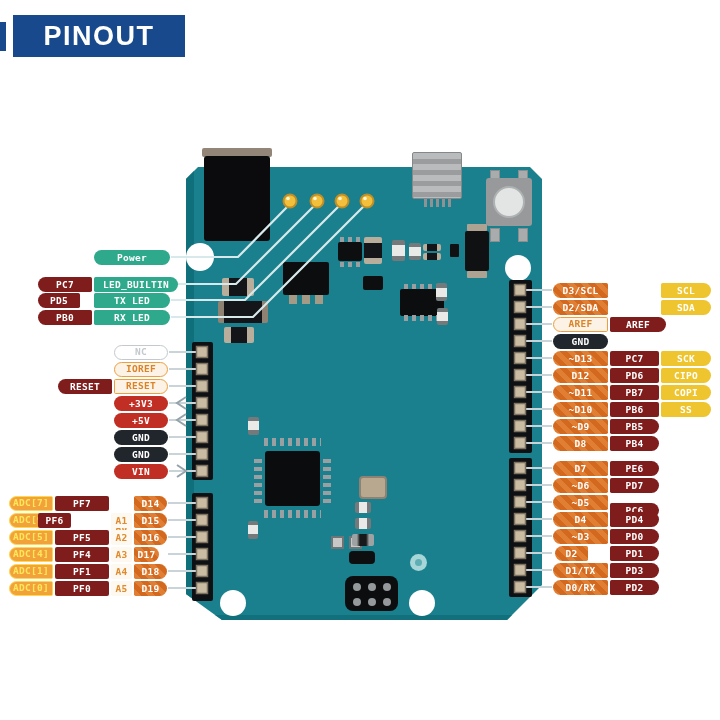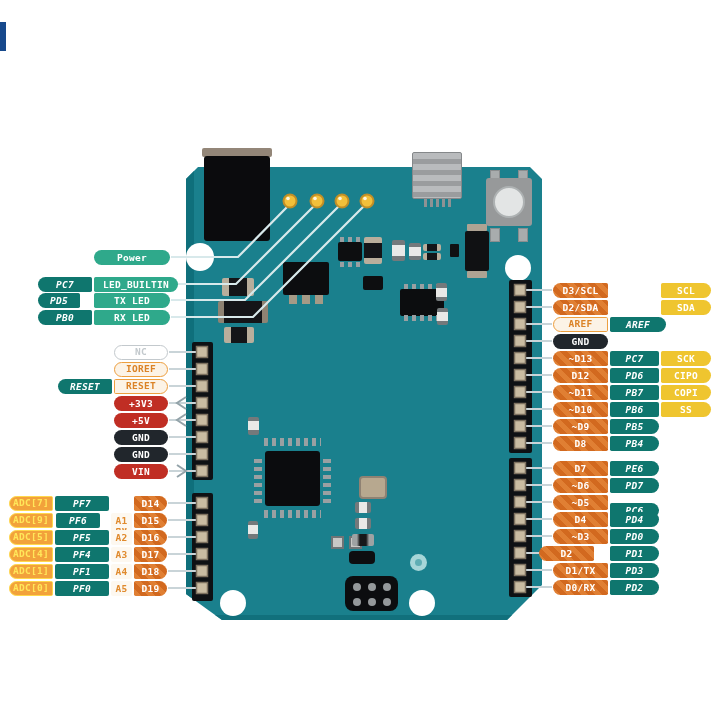--- a/index.html
+++ b/index.html
@@ -24,21 +24,21 @@
   .smdgh{background:linear-gradient(90deg,#74797B 0 25%,#E9E9E7 25% 75%,#74797B 75%);border-radius:2px;}
   .diode{background:linear-gradient(90deg,#9EA2A3 0 22%,#17181A 36% 64%,#9EA2A3 78%);border-radius:2px;}
   .hole{position:absolute;background:#fff;border-radius:50%;}
   .hdr{position:absolute;background:#0E1114;border-radius:2px;}
   .icspdot{position:absolute;width:8px;height:8px;border-radius:50%;background:#95999B;}
   
   .pill{position:absolute;height:15px;font-weight:bold;font-size:9.5px;color:#fff;
         text-align:center;line-height:15.5px;letter-spacing:.3px;box-sizing:border-box;
         white-space:nowrap;overflow:hidden;}
   .c-teal{background:#2FA98B;}
-  .c-orange{background:#0f766e;font-style:italic;}
+  .c-orange{background:#7f1d1d;}
   .c-red{background:#C02E24;}
   .c-black{background:#21262C;}
   .c-yellow{background:#EFC52F;}
   .c-hatch{background:repeating-linear-gradient(45deg,#E07F33 0 5px,#D2691F 5px 10px);}
   .c-adc{background:#F2A23B;border:1.6px solid #FFD84A;color:#FFE75A;line-height:12px;}
   .c-white{background:#FDF8F0;color:#E08A2D;}
   .c-outline-orange{background:#FCF3E6;border:1.8px solid #ED9F3F;color:#DB8327;line-height:12px;}
   .c-outline-gray{background:#FFFFFF;border:1.8px solid #C3C9CD;color:#C3C9CD;line-height:12px;}
   
   #wires{position:absolute;left:0;top:0;}
@@ -48,20 +48,23 @@
   .arrow{stroke:#93A3A9;stroke-width:2;fill:none;}
   .led{fill:#F2C03A;stroke:#C08E27;stroke-width:2;}
   .ledhl{fill:#fff;opacity:.85;}
 </style>
 </head>
 <body>
 
 <div id="stage">
 
   <div class="edgefrag"></div>
+  <div class="titlebox">
+    <span>PINOUT</span>
+  </div>
 
   <div id="board"></div>
 
   <div>
 
     <div class="cmp" style="left:202px;top:148px;width:70px;height:9px;background:#938678;border-radius:2px;"></div>
     <div class="cmp" style="left:204px;top:156px;width:66px;height:85px;background:#0B0B0D;border-radius:3px;"></div>
 
     <div class="cmp" style="left:412px;top:152px;width:50px;height:47px;background:repeating-linear-gradient(180deg,#B9BBBD 0 6px,#9A9C9E 6px 11px);border:1px solid #85888A;border-radius:2px;"></div>
     <div class="cmp" style="left:424px;top:199px;width:27px;height:8px;background:repeating-linear-gradient(90deg,#8E9294 0 3px,rgba(0,0,0,0) 3px 6px);"></div>
@@ -236,31 +239,31 @@
       <div class="pill c-red" style="left: 114px; top: 395.5px; width: 54px; border-radius: 9px;">+3V3</div>
       <div class="pill c-red" style="left: 114px; top: 412.5px; width: 54px; border-radius: 9px;">+5V</div>
       <div class="pill c-black" style="left: 114px; top: 429.5px; width: 54px; border-radius: 9px;">GND</div>
       <div class="pill c-black" style="left: 114px; top: 446.5px; width: 54px; border-radius: 9px;">GND</div>
       <div class="pill c-red" style="left: 114px; top: 463.5px; width: 54px; border-radius: 9px;">VIN</div>
       <div class="pill c-adc" style="left: 9px; top: 495.5px; width: 44px; border-radius: 9px 2px 2px 9px;">ADC[7]</div>
       <div class="pill c-orange" style="left: 55px; top: 495.5px; width: 54px; border-radius: 2px;">PF7</div>
       <div class="pill c-white" style="left: 111px; top: 495.5px; width: 21px; border-radius: 2px; margin-top: 24px;">A0</div>
       <div class="pill c-hatch" style="left: 134px; top: 495.5px; width: 33px; border-radius: 2px 9px 9px 2px;">D14</div>
       <div class="pill c-adc" style="left: 9px; top: 512.5px; width: 44px; border-radius: 9px 2px 2px 9px;">ADC[9]</div>
-      <div class="pill c-orange" style="left: 56px; top: 512.5px; width: 44px; border-radius: 2px;">PF6</div>
+      <div class="pill c-orange" style="left: 38px; top: 512.5px; width: 33px; border-radius: 2px;">PF6</div>
       <div class="pill c-white" style="left: 111px; top: 512.5px; width: 21px; border-radius: 2px;">A1</div>
       <div class="pill c-hatch" style="left: 134px; top: 512.5px; width: 33px; border-radius: 2px 9px 9px 2px;">D15</div>
       <div class="pill c-adc" style="left: 9px; top: 529.5px; width: 44px; border-radius: 9px 2px 2px 9px;">ADC[5]</div>
       <div class="pill c-orange" style="left: 55px; top: 529.5px; width: 54px; border-radius: 2px;">PF5</div>
       <div class="pill c-white" style="left: 111px; top: 529.5px; width: 21px; border-radius: 2px;">A2</div>
       <div class="pill c-hatch" style="left: 134px; top: 529.5px; width: 33px; border-radius: 2px 9px 9px 2px;">D16</div>
       <div class="pill c-adc" style="left: 9px; top: 546.5px; width: 44px; border-radius: 9px 2px 2px 9px;">ADC[4]</div>
       <div class="pill c-orange" style="left: 55px; top: 546.5px; width: 54px; border-radius: 2px;">PF4</div>
       <div class="pill c-white" style="left: 111px; top: 546.5px; width: 21px; border-radius: 2px;">A3</div>
-      <div class="pill c-hatch" style="left: 134px; top: 546.5px; width: 33px; border-radius: 2px 9px 9px 2px;">D17</div>
+      <div class="pill c-hatch" style="left: 134px; top: 546.5px; width: 25px; border-radius: 2px 9px 9px 2px;">D17</div>
       <div class="pill c-adc" style="left: 9px; top: 563.5px; width: 44px; border-radius: 9px 2px 2px 9px;">ADC[1]</div>
       <div class="pill c-orange" style="left: 55px; top: 563.5px; width: 54px; border-radius: 2px;">PF1</div>
       <div class="pill c-white" style="left: 111px; top: 563.5px; width: 21px; border-radius: 2px;">A4</div>
       <div class="pill c-hatch" style="left: 134px; top: 563.5px; width: 33px; border-radius: 2px 9px 9px 2px;">D18</div>
       <div class="pill c-adc" style="left: 9px; top: 580.5px; width: 44px; border-radius: 9px 2px 2px 9px;">ADC[0]</div>
       <div class="pill c-orange" style="left: 55px; top: 580.5px; width: 54px; border-radius: 2px;">PF0</div>
       <div class="pill c-white" style="left: 111px; top: 580.5px; width: 21px; border-radius: 2px;">A5</div>
       <div class="pill c-hatch" style="left: 134px; top: 580.5px; width: 33px; border-radius: 2px 9px 9px 2px;">D19</div>
       <div class="pill c-hatch" style="left: 553px; top: 282.5px; width: 55px; border-radius: 9px 2px 2px 9px;">D3/SCL</div>
       <div class="pill c-yellow" style="left: 661px; top: 282.5px; width: 50px; border-radius: 2px 9px 9px 2px;">SCL</div>
@@ -288,21 +291,21 @@
       <div class="pill c-hatch" style="left: 553px; top: 460.5px; width: 55px; border-radius: 9px 2px 2px 9px;">D7</div>
       <div class="pill c-orange" style="left: 610px; top: 460.5px; width: 49px; border-radius: 2px 9px 9px 2px;">PE6</div>
       <div class="pill c-hatch" style="left: 553px; top: 477.5px; width: 55px; border-radius: 9px 2px 2px 9px;">~D6</div>
       <div class="pill c-orange" style="left: 610px; top: 477.5px; width: 49px; border-radius: 2px 9px 9px 2px;">PD7</div>
       <div class="pill c-hatch" style="left: 553px; top: 494.5px; width: 55px; border-radius: 9px 2px 2px 9px;">~D5</div>
       <div class="pill c-orange" style="left: 610px; top: 503px; width: 49px; border-radius: 2px 9px 9px 2px;">PC6</div>
       <div class="pill c-hatch" style="left: 553px; top: 511.5px; width: 55px; border-radius: 9px 2px 2px 9px;">D4</div>
       <div class="pill c-orange" style="left: 610px; top: 511.5px; width: 49px; border-radius: 2px 9px 9px 2px;">PD4</div>
       <div class="pill c-hatch" style="left: 553px; top: 528.5px; width: 55px; border-radius: 9px 2px 2px 9px;">~D3</div>
       <div class="pill c-orange" style="left: 610px; top: 528.5px; width: 49px; border-radius: 2px 9px 9px 2px;">PD0</div>
-      <div class="pill c-hatch" style="left: 539px; top: 545.5px; width: 55px; border-radius: 9px 2px 2px 9px;">D2</div>
+      <div class="pill c-hatch" style="left: 555px; top: 545.5px; width: 33px; border-radius: 9px 2px 2px 9px;">D2</div>
       <div class="pill c-orange" style="left: 610px; top: 545.5px; width: 49px; border-radius: 2px 9px 9px 2px;">PD1</div>
       <div class="pill c-hatch" style="left: 553px; top: 562.5px; width: 55px; border-radius: 9px 2px 2px 9px;">D1/TX</div>
       <div class="pill c-orange" style="left: 610px; top: 562.5px; width: 49px; border-radius: 2px 9px 9px 2px;">PD3</div>
       <div class="pill c-hatch" style="left: 553px; top: 579.5px; width: 55px; border-radius: 9px 2px 2px 9px;">D0/RX</div>
       <div class="pill c-orange" style="left: 610px; top: 579.5px; width: 49px; border-radius: 2px 9px 9px 2px;">PD2</div>
     </div>
 
 </div>
 
 </body></html>

